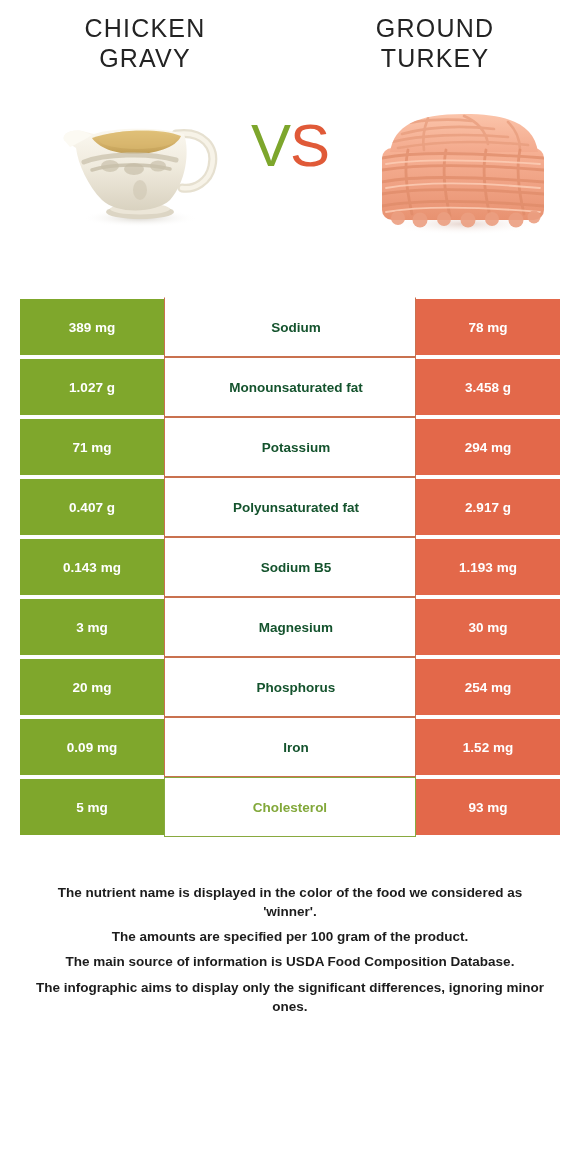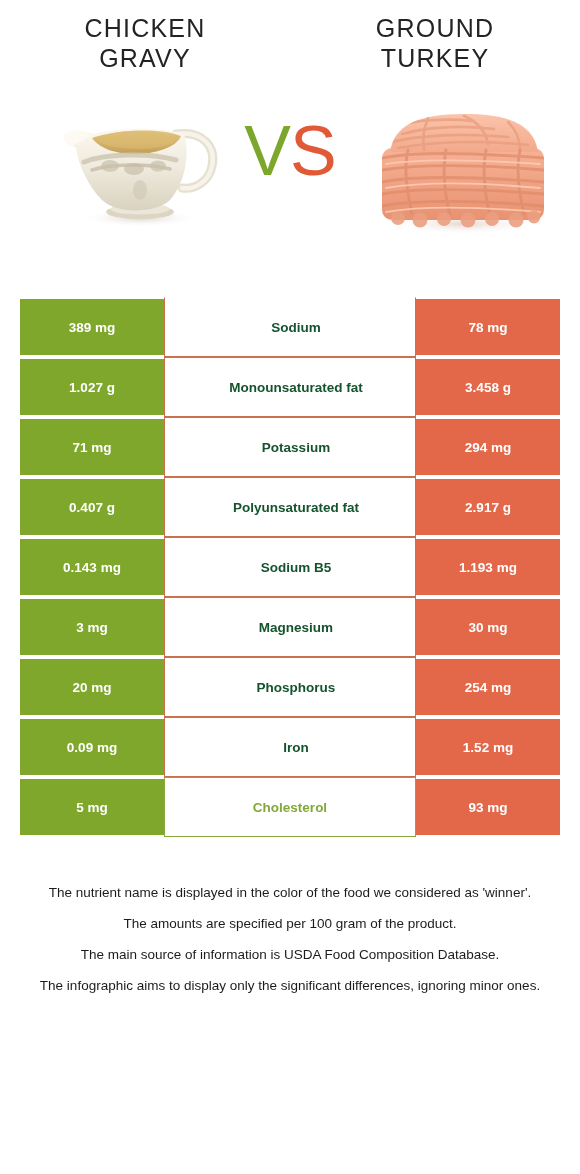--- a/index.html
+++ b/index.html
@@ -51,21 +51,21 @@
     right: 22px;
     top: 10px;
     width: 190px;
     height: 170px;
   }
   .vs-wrap {
     position: absolute;
     left: 0; right: 0;
     top: 44px;
     text-align: center;
-    font-size: 70px;
+    font-size: 60px;
     font-weight: 400;
     letter-spacing: -1px;
     font-family: "Liberation Sans", sans-serif;
     line-height: 1;
     pointer-events: none;
   }
   .vs-v { color: #7DA62C; }
   .vs-s { color: #E05A38; }
 
   
@@ -117,21 +117,21 @@
   
   .footer {
     margin-top: 46px;
     padding: 0 26px;
     text-align: center;
     font-size: 13.5px;
     line-height: 1.42;
     color: #1c1c1c;
     font-family: "Liberation Sans", sans-serif;
   }
-  .footer p { margin: 12px; }
+  .footer p { margin: 6px; font-weight: bold; }
 </style>
 </head>
 <body>
 
 <div class="titles">
   <div class="title-cell">
     <span class="tl-line">Chicken</span>
     <span class="tl-line">Gravy</span>
   </div>
   <div class="title-cell">

